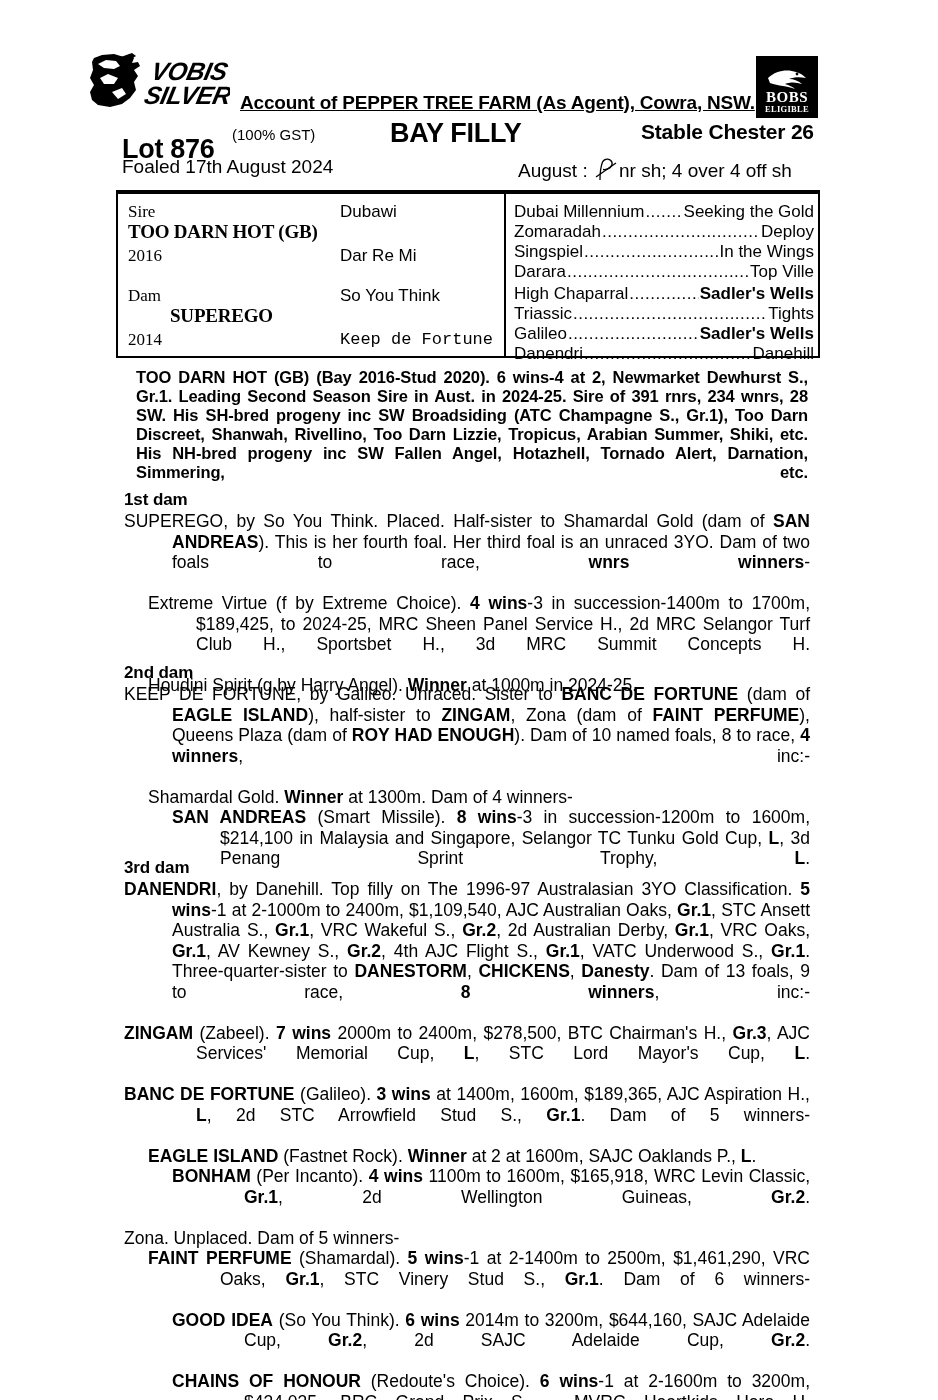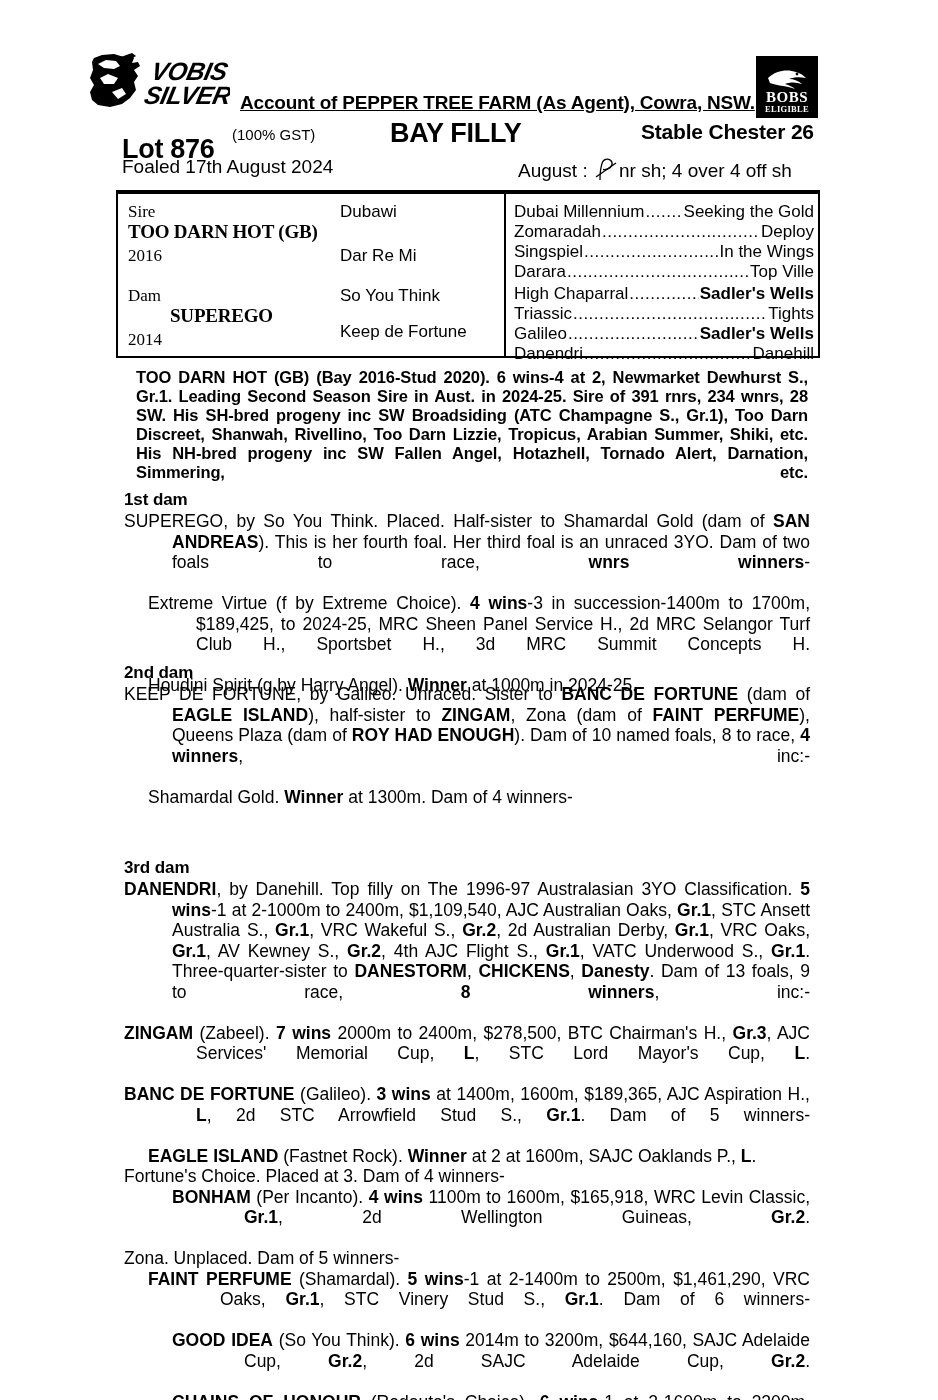--- a/index.html
+++ b/index.html
@@ -303,21 +303,21 @@
       <span class="pl c1" style="top:8px;">Sire</span>
       <span class="pl c2" style="top:8px;">Dubawi</span>
       <span class="pl c1 bigname" style="top:28px;">TOO DARN HOT (GB)</span>
       <span class="pl c1" style="top:52px;">2016</span>
       <span class="pl c2" style="top:52px;">Dar Re Mi</span>
 
       <span class="pl c1" style="top:92px;">Dam</span>
       <span class="pl c2" style="top:92px;">So You Think</span>
       <span class="pl c1 bigname" style="top:112px;margin-left:42px;">SUPEREGO</span>
       <span class="pl c1" style="top:136px;">2014</span>
-      <span class="pl c2" style="top:128px;">Keep de Fortune</span>
+      <span class="pl c2" style="top:136px;font-family:Liberation Mono, monospace;">Keep de Fortune</span>
     </div>
 
     <div class="ped-right">
       <div class="pr" style="top:8px;">
         <span class="nm">Dubai Millennium</span>
         <span class="dots">.....................................................</span>
         <span class="gp">Seeking the Gold</span>
       </div>
       <div class="pr" style="top:28px;">
         <span class="nm">Zomaradah</span>
@@ -363,30 +363,30 @@
     <div class="damhead">1st dam</div>
     <p class="para h1">SUPEREGO, by So You Think. Placed. Half-sister to Shamardal Gold (dam of <b>SAN ANDREAS</b>). This is her fourth foal. Her third foal is an unraced 3YO. Dam of two foals to race, <b>wnrs winners</b>-</p>
     <p class="para lvl1">Extreme Virtue (f by Extreme Choice). <b>4 wins</b>-3 in succession-1400m to 1700m, $189,425, to 2024-25, MRC Sheen Panel Service H., 2d MRC Selangor Turf Club H., Sportsbet H., 3d MRC Summit Concepts H.</p>
     <p class="para lvl1 nojust">Houdini Spirit (g by Harry Angel). <b>Winner</b> at 1000m in 2024-25.</p>
   </div>
 
   <div class="body-block" style="top:663px;">
     <div class="damhead">2nd dam</div>
     <p class="para h1">KEEP DE FORTUNE, by Galileo. Unraced. Sister to <b>BANC DE FORTUNE</b> (dam of <b>EAGLE ISLAND</b>), half-sister to <b>ZINGAM</b>, Zona (dam of <b>FAINT PERFUME</b>), Queens Plaza (dam of <b>ROY HAD ENOUGH</b>). Dam of 10 named foals, 8 to race, <b>4 winners</b>, inc:-</p>
     <p class="para lvl1 nojust">Shamardal Gold. <b>Winner</b> at 1300m. Dam of 4 winners-</p>
+    <p class="para lvl2"><b>SAN ANDREAS</b> (Smart Missile). <b>8 wins</b>-3 in succession-1200m to 1600m, $214,100 in Malaysia and Singapore, Selangor TC Tunku Gold Cup, <b>L</b>, 3d Penang Sprint Trophy, <b>L</b>.</p>
   </div>
 
   <div class="body-block" style="top:858px;">
     <div class="damhead">3rd dam</div>
     <p class="para h1"><b>DANENDRI</b>, by Danehill. Top filly on The 1996-97 Australasian 3YO Classification. <b>5 wins</b>-1 at 2-1000m to 2400m, $1,109,540, AJC Australian Oaks, <b>Gr.1</b>, STC Ansett Australia S., <b>Gr.1</b>, VRC Wakeful S., <b>Gr.2</b>, 2d Australian Derby, <b>Gr.1</b>, VRC Oaks, <b>Gr.1</b>, AV Kewney S., <b>Gr.2</b>, 4th AJC Flight S., <b>Gr.1</b>, VATC Underwood S., <b>Gr.1</b>. Three-quarter-sister to <b>DANESTORM</b>, <b>CHICKENS</b>, <b>Danesty</b>. Dam of 13 foals, 9 to race, <b>8 winners</b>, inc:-</p>
 
     <p class="para lvl1b"><b>ZINGAM</b> (Zabeel). <b>7 wins</b> 2000m to 2400m, $278,500, BTC Chairman's H., <b>Gr.3</b>, AJC Services' Memorial Cup, <b>L</b>, STC Lord Mayor's Cup, <b>L</b>.</p>
     <p class="para lvl1b"><b>BANC DE FORTUNE</b> (Galileo). <b>3 wins</b> at 1400m, 1600m, $189,365, AJC Aspiration H., <b>L</b>, 2d STC Arrowfield Stud S., <b>Gr.1</b>. Dam of 5 winners-</p>
     <p class="para lvl2b nojust"><b>EAGLE ISLAND</b> (Fastnet Rock). <b>Winner</b> at 2 at 1600m, SAJC Oaklands P., <b>L</b>.</p>
-    <p class="para lvl1b nojust">Fortune's Choice. Placed at 3. Dam of 4 winners-</p>
     <p class="para lvl3b"><b>BONHAM</b> (Per Incanto). <b>4 wins</b> 1100m to 1600m, $165,918, WRC Levin Classic, <b>Gr.1</b>, 2d Wellington Guineas, <b>Gr.2</b>.</p>
     <p class="para i0 nojust">Zona. Unplaced. Dam of 5 winners-</p>
     <p class="para lvl2b"><b>FAINT PERFUME</b> (Shamardal). <b>5 wins</b>-1 at 2-1400m to 2500m, $1,461,290, VRC Oaks, <b>Gr.1</b>, STC Vinery Stud S., <b>Gr.1</b>. Dam of 6 winners-</p>
     <p class="para lvl3b"><b>GOOD IDEA</b> (So You Think). <b>6 wins</b> 2014m to 3200m, $644,160, SAJC Adelaide Cup, <b>Gr.2</b>, 2d SAJC Adelaide Cup, <b>Gr.2</b>.</p>
     <p class="para lvl3b"><b>CHAINS OF HONOUR</b> (Redoute's Choice). <b>6 wins</b>-1 at 2-1600m to 3200m, $434,035, BRC Grand Prix S., , MVRC Heartkids Hero H.</p>
 
   </div>
 
 </div>
 

